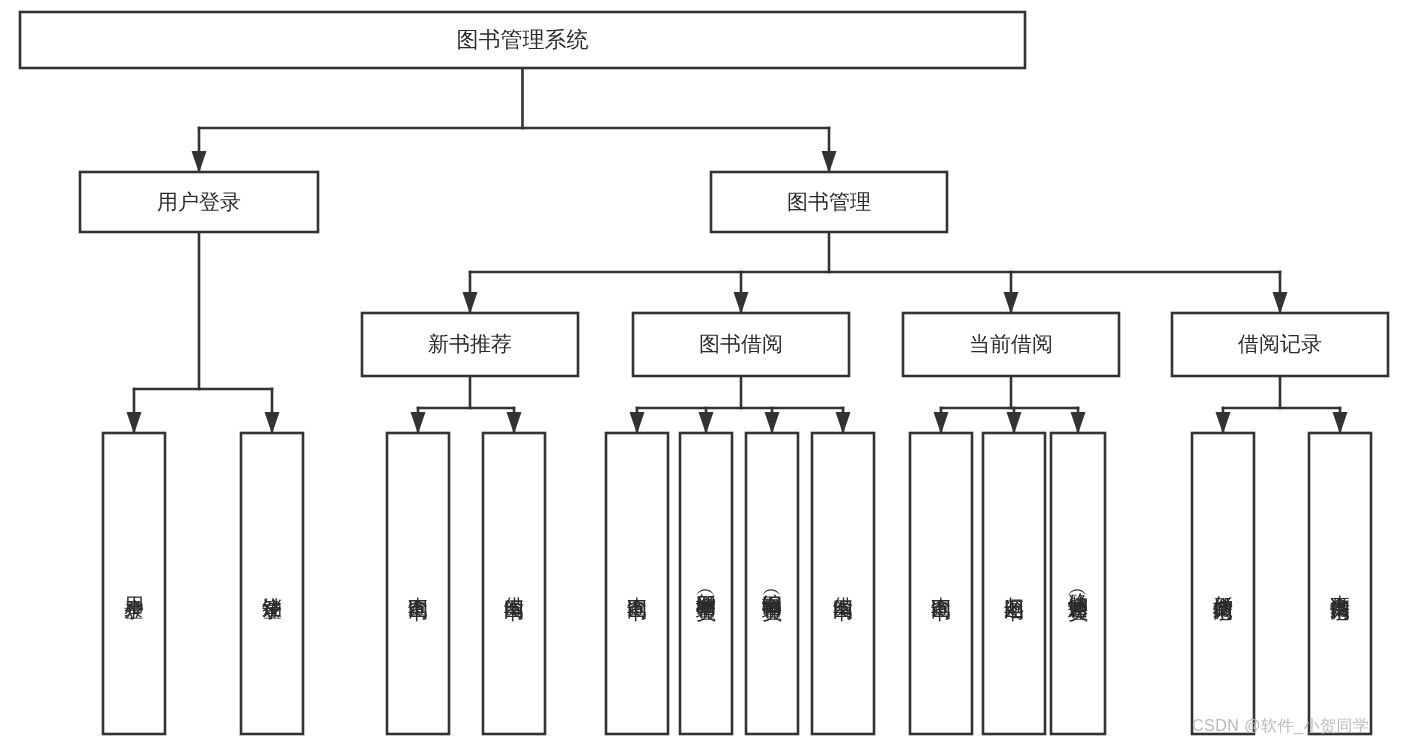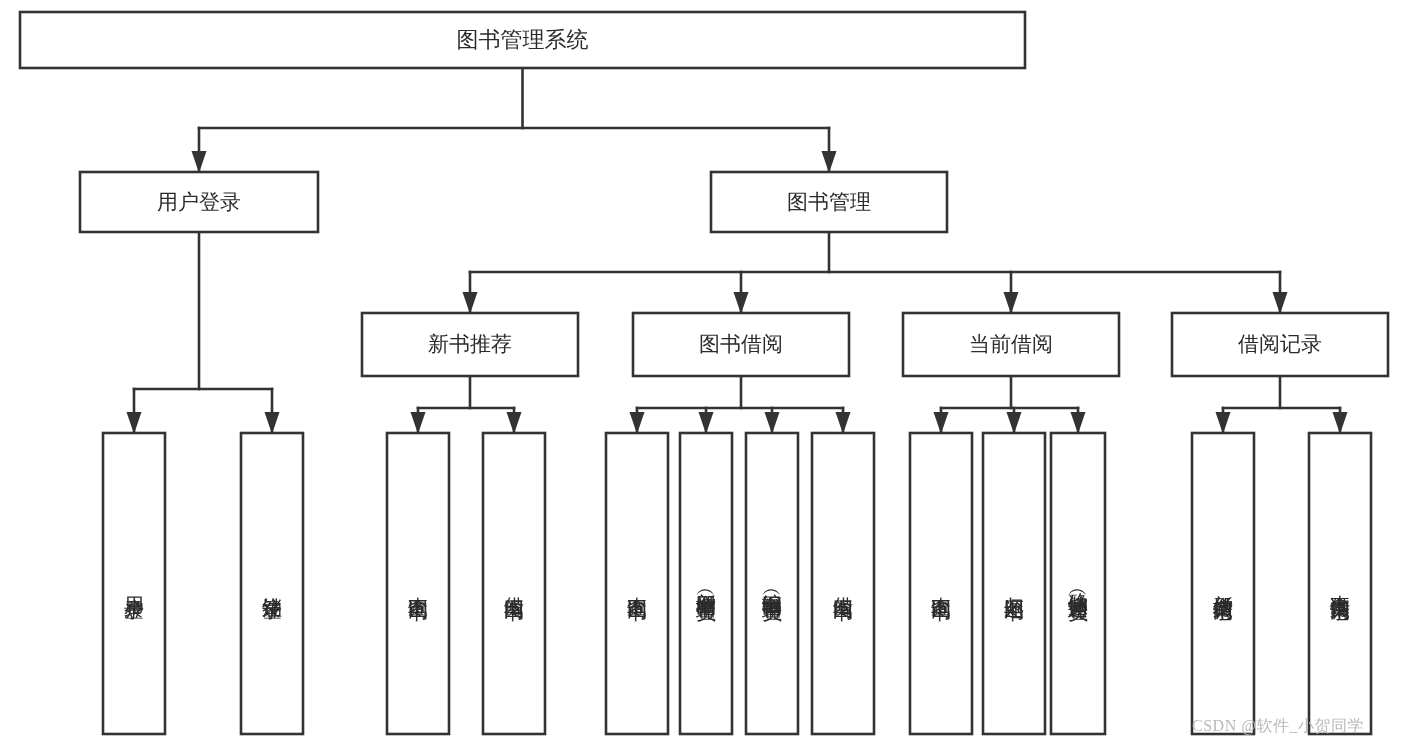--- a/index.html
+++ b/index.html
@@ -69,21 +69,21 @@
     color: #2b2b2b;
     white-space: nowrap;
     text-align: center;
     pointer-events: none;
     transform: translateX(-50%);
   }
   .watermark {
     position: absolute;
     left: 1192px;
     top: 716px;
-    font-family: Liberation Serif, serif;
+    font-family: Liberation Sans, sans-serif;
     font-size: 16px;
     color: #b9b9b9;
     white-space: nowrap;
     letter-spacing: 0.5px;
   }
 </style>
 </head>
 <body>
 
 <div id="diagram-root">

